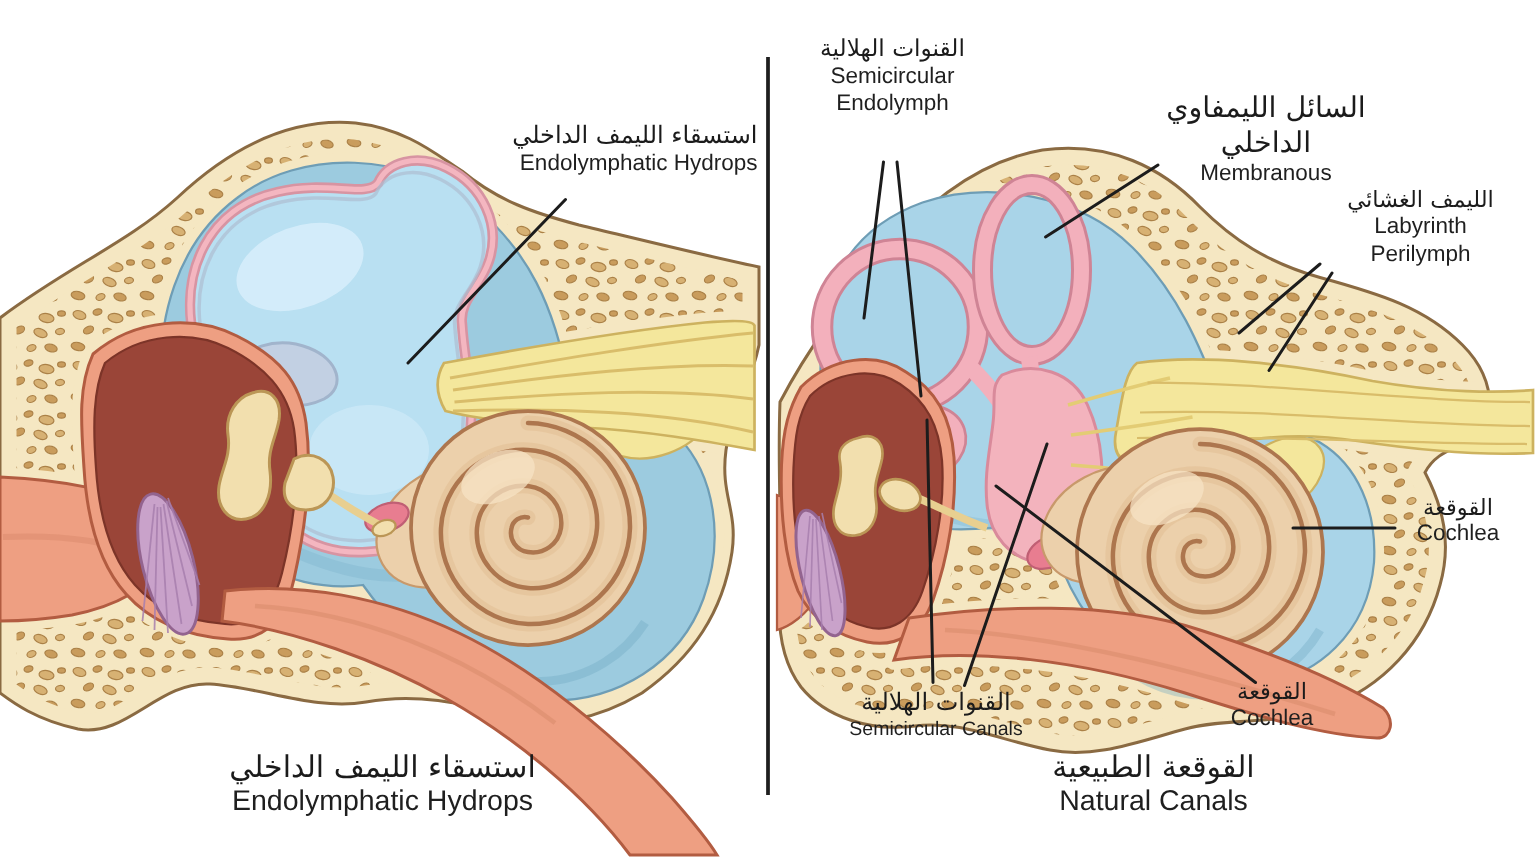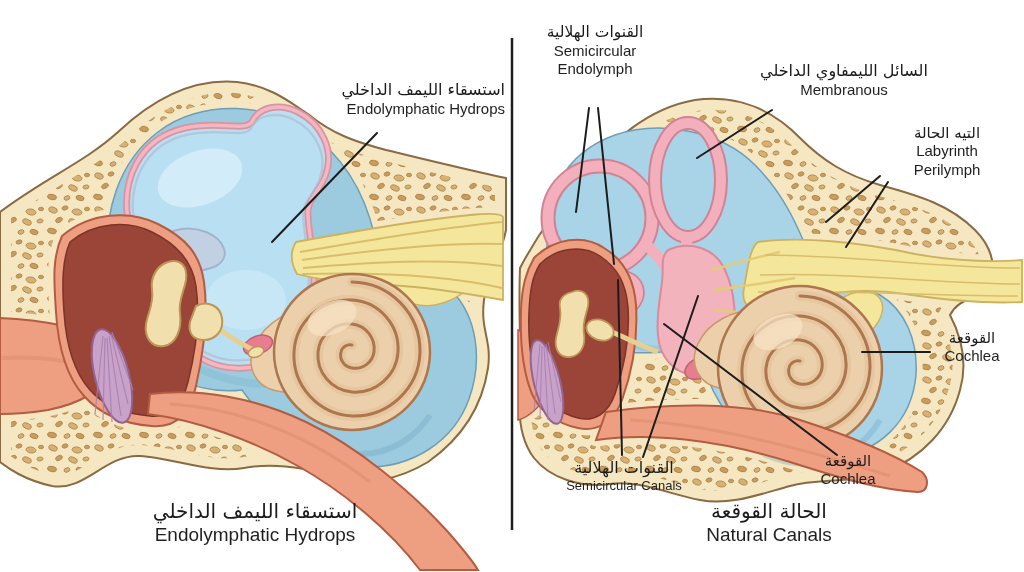--- a/index.html
+++ b/index.html
@@ -244,26 +244,26 @@
   <div class="en">Endolymphatic Hydrops</div>
 </div>
 
 <div class="lbl ann tc" style="left:528px;top:23px;width:134px;">
   <div class="ar" style="font-size:15.5px">القنوات الهلالية</div>
   <div class="en">Semicircular</div>
   <div class="en">Endolymph</div>
 </div>
 
 <div class="lbl ann tc" style="left:748px;top:61px;width:192px;">
-  <div class="ar" style="font-size:16px">السائل الليمفاوي الداخلي</div>
+  <div class="ar" style="font-size:19px">السائل الليمفاوي الداخلي</div>
   <div class="en">Membranous</div>
 </div>
 
 <div class="lbl ann tc" style="left:880px;top:124px;width:134px;">
-  <div class="ar" style="font-size:15px">التيه الحالة</div>
+  <div class="ar" style="font-size:15px">الليمف الغشائي</div>
   <div class="en">Labyrinth</div>
   <div class="en">Perilymph</div>
 </div>
 
 <div class="lbl ann tc" style="left:932px;top:329px;width:80px;">
   <div class="ar" style="font-size:15px">القوقعة</div>
   <div class="en">Cochlea</div>
 </div>
 
 <div class="lbl ann tc" style="left:540px;top:458px;width:168px;">
@@ -275,17 +275,17 @@
   <div class="ar" style="font-size:15px">القوقعة</div>
   <div class="en">Cochlea</div>
 </div>
 
 <div class="lbl cap tc" style="left:120px;top:499px;width:270px;">
   <div class="ar">استسقاء الليمف الداخلي</div>
   <div class="en">Endolymphatic Hydrops</div>
 </div>
 
 <div class="lbl cap tc" style="left:664px;top:499px;width:210px;">
-  <div class="ar">الحالة القوقعة</div>
+  <div class="ar">القوقعة الطبيعية</div>
   <div class="en">Natural Canals</div>
 </div>
 
 </div>
 
 </body></html>

